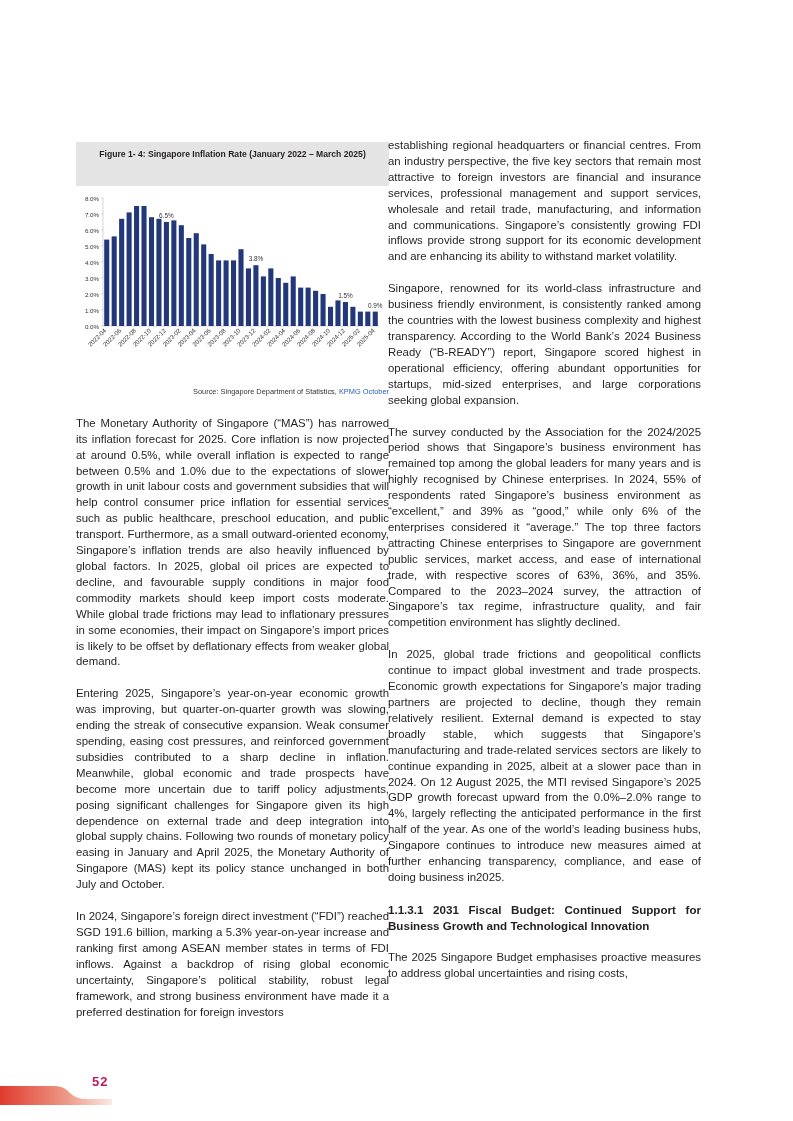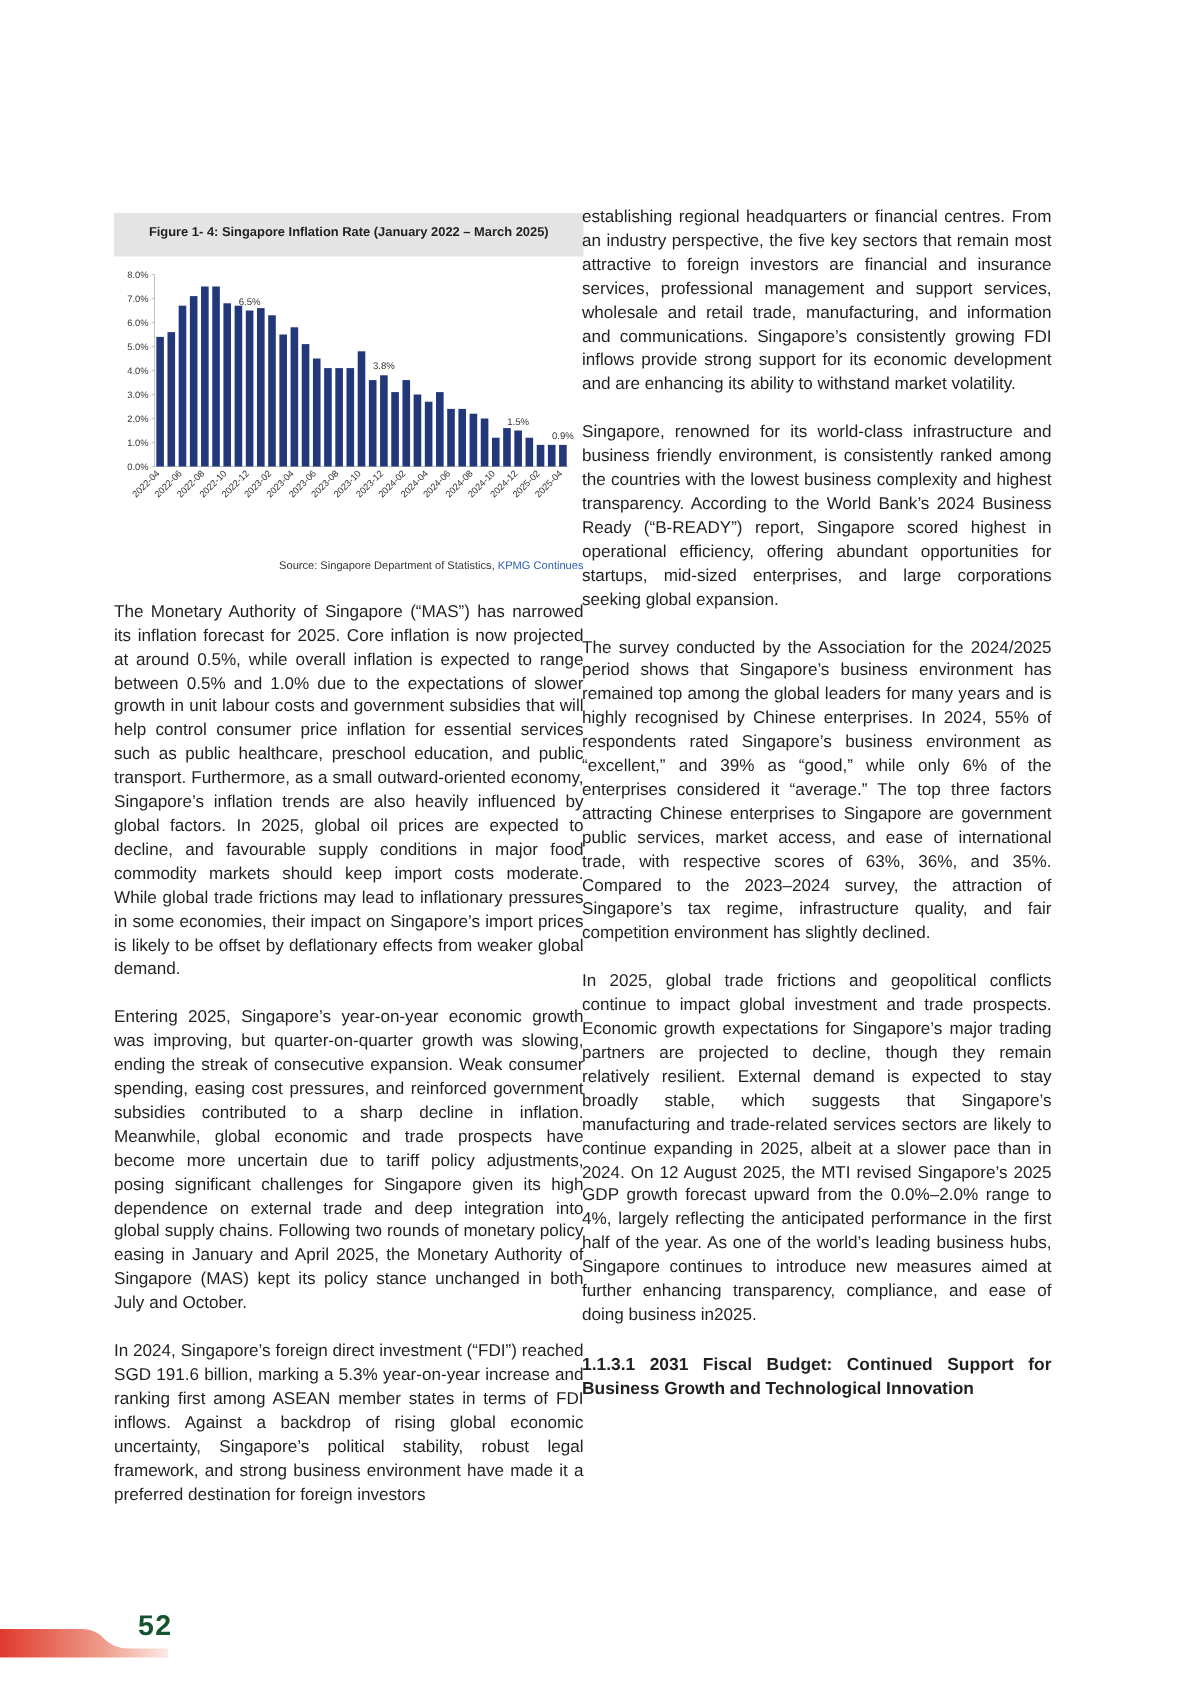--- a/index.html
+++ b/index.html
@@ -5,25 +5,25 @@
   html, body { margin: 0; padding: 0; background: #ffffff; }
   body { width: 793px; height: 1121px; position: relative; overflow: hidden;
          font-family: "Liberation Sans", sans-serif; color: #231f20; }
   .col { position: absolute; width: 313px; font-size: 11.4px; line-height: 15.9px; }
   .col-left { left: 76px; top: 142px; }
   .col-right { left: 388px; top: 138px; }
   p { margin: 0 0 16px 0; text-align: justify; }
   h3 { margin: 0 0 16px 0; font-size: 11.6px; line-height: 16px; font-weight: bold; text-align: justify; }
   .fig { width: 313px; }
   .fig-title { background: #e4e4e4; font-size: 8.6px; font-weight: bold; text-align: center;
-               padding: 5px 0 8px 0; margin: 0 0 6px 0; }
+               padding: 5px 0 23px 0; margin: 0 0 6px 0; }
   .fig-svg { display: block; }
   .fig-source { font-size: 7.4px; text-align: right; margin: 2px 0 16px 0; color: #333; }
   .fig-source .link { color: #2a5db0; }
-  .page-num { position: absolute; left: 92px; top: 1074px; font-size: 19px; font-weight: bold; color: #14532d; letter-spacing: 1px; }
+  .page-num { position: absolute; left: 92px; top: 1074px; font-size: 13px; font-weight: bold; color: #be185d; letter-spacing: 1px; }
   .footer-band { position: absolute; left: 0; top: 1085px; width: 120px; height: 22px; }
 </style>
 </head>
 <body>
 
 <div class="col col-left">
   <div class="fig">
     <div class="fig-title">Figure 1- 4: Singapore Inflation Rate (January 2022 – March 2025)</div>
     <svg class="fig-svg" id="chart" width="313" height="190" viewBox="0 0 313 190">
         <text x="23" y="136.5" font-size="6.2" text-anchor="end" fill="#333" font-family="Liberation Sans, sans-serif">0.0%</text>
@@ -100,33 +100,34 @@
         <text x="179.91891891891893" y="139" font-size="6.2" text-anchor="end" fill="#333" transform="rotate(-45 179.91891891891893 139)" font-family="Liberation Sans, sans-serif">2023-12</text>
         <text x="194.83783783783787" y="139" font-size="6.2" text-anchor="end" fill="#333" transform="rotate(-45 194.83783783783787 139)" font-family="Liberation Sans, sans-serif">2024-02</text>
         <text x="209.75675675675677" y="139" font-size="6.2" text-anchor="end" fill="#333" transform="rotate(-45 209.75675675675677 139)" font-family="Liberation Sans, sans-serif">2024-04</text>
         <text x="224.67567567567568" y="139" font-size="6.2" text-anchor="end" fill="#333" transform="rotate(-45 224.67567567567568 139)" font-family="Liberation Sans, sans-serif">2024-06</text>
         <text x="239.5945945945946" y="139" font-size="6.2" text-anchor="end" fill="#333" transform="rotate(-45 239.5945945945946 139)" font-family="Liberation Sans, sans-serif">2024-08</text>
         <text x="254.51351351351354" y="139" font-size="6.2" text-anchor="end" fill="#333" transform="rotate(-45 254.51351351351354 139)" font-family="Liberation Sans, sans-serif">2024-10</text>
         <text x="269.43243243243245" y="139" font-size="6.2" text-anchor="end" fill="#333" transform="rotate(-45 269.43243243243245 139)" font-family="Liberation Sans, sans-serif">2024-12</text>
         <text x="284.35135135135135" y="139" font-size="6.2" text-anchor="end" fill="#333" transform="rotate(-45 284.35135135135135 139)" font-family="Liberation Sans, sans-serif">2025-02</text>
         <text x="299.27027027027026" y="139" font-size="6.2" text-anchor="end" fill="#333" transform="rotate(-45 299.27027027027026 139)" font-family="Liberation Sans, sans-serif">2025-04</text>
       </svg>
-    <div class="fig-source"><span>Source: Singapore Department of Statistics, </span><span class="link">KPMG Continues</span></div>
+    <div class="fig-source"><span>Source: Singapore Department of Statistics, </span><span class="link">KPMG October</span></div>
   </div>
   <p>The Monetary Authority of Singapore (“MAS”) has narrowed its inflation forecast for 2025. Core inflation is now projected at around 0.5%, while overall inflation is expected to range between 0.5% and 1.0% due to the expectations of slower growth in unit labour costs and government subsidies that will help control consumer price inflation for essential services such as public healthcare, preschool education, and public transport. Furthermore, as a small outward-oriented economy, Singapore’s inflation trends are also heavily influenced by global factors. In 2025, global oil prices are expected to decline, and favourable supply conditions in major food commodity markets should keep import costs moderate. While global trade frictions may lead to inflationary pressures in some economies, their impact on Singapore’s import prices is likely to be offset by deflationary effects from weaker global demand.</p>
   <p>Entering 2025, Singapore’s year-on-year economic growth was improving, but quarter-on-quarter growth was slowing, ending the streak of consecutive expansion. Weak consumer spending, easing cost pressures, and reinforced government subsidies contributed to a sharp decline in inflation. Meanwhile, global economic and trade prospects have become more uncertain due to tariff policy adjustments, posing significant challenges for Singapore given its high dependence on external trade and deep integration into global supply chains. Following two rounds of monetary policy easing in January and April 2025, the Monetary Authority of Singapore (MAS) kept its policy stance unchanged in both July and October.</p>
   <p>In 2024, Singapore’s foreign direct investment (“FDI”) reached SGD 191.6 billion, marking a 5.3% year-on-year increase and ranking first among ASEAN member states in terms of FDI inflows. Against a backdrop of rising global economic uncertainty, Singapore’s political stability, robust legal framework, and strong business environment have made it a preferred destination for foreign investors</p>
 </div>
 
 <div class="col col-right">
   <p>establishing regional headquarters or financial centres. From an industry perspective, the five key sectors that remain most attractive to foreign investors are financial and insurance services, professional management and support services, wholesale and retail trade, manufacturing, and information and communications. Singapore’s consistently growing FDI inflows provide strong support for its economic development and are enhancing its ability to withstand market volatility.</p>
   <p>Singapore, renowned for its world-class infrastructure and business friendly environment, is consistently ranked among the countries with the lowest business complexity and highest transparency. According to the World Bank’s 2024 Business Ready (“B-READY”) report, Singapore scored highest in operational efficiency, offering abundant opportunities for startups, mid-sized enterprises, and large corporations seeking global expansion.</p>
   <p>The survey conducted by the Association for the 2024/2025 period shows that Singapore’s business environment has remained top among the global leaders for many years and is highly recognised by Chinese enterprises. In 2024, 55% of respondents rated Singapore’s business environment as “excellent,” and 39% as “good,” while only 6% of the enterprises considered it “average.” The top three factors attracting Chinese enterprises to Singapore are government public services, market access, and ease of international trade, with respective scores of 63%, 36%, and 35%. Compared to the 2023–2024 survey, the attraction of Singapore’s tax regime, infrastructure quality, and fair competition environment has slightly declined.</p>
   <p>In 2025, global trade frictions and geopolitical conflicts continue to impact global investment and trade prospects. Economic growth expectations for Singapore’s major trading partners are projected to decline, though they remain relatively resilient. External demand is expected to stay broadly stable, which suggests that Singapore’s manufacturing and trade-related services sectors are likely to continue expanding in 2025, albeit at a slower pace than in 2024. On 12 August 2025, the MTI revised Singapore’s 2025 GDP growth forecast upward from the 0.0%–2.0% range to 4%, largely reflecting the anticipated performance in the first half of the year. As one of the world’s leading business hubs, Singapore continues to introduce new measures aimed at further enhancing transparency, compliance, and ease of doing business in2025.</p>
   <h3>1.1.3.1 2031 Fiscal Budget: Continued Support for Business Growth and Technological Innovation</h3>
+  <p>The 2025 Singapore Budget emphasises proactive measures to address global uncertainties and rising costs,</p>
 </div>
 
 <svg class="footer-band" viewBox="0 0 120 22" preserveAspectRatio="none">
   <defs>
     <linearGradient id="fg" x1="0" x2="1" y1="0" y2="0">
       <stop offset="0" stop-color="#e03a2f"></stop>
       <stop offset="0.6" stop-color="#ee9a88"></stop>
       <stop offset="1" stop-color="#fbe9e4"></stop>
     </linearGradient>
   </defs>

